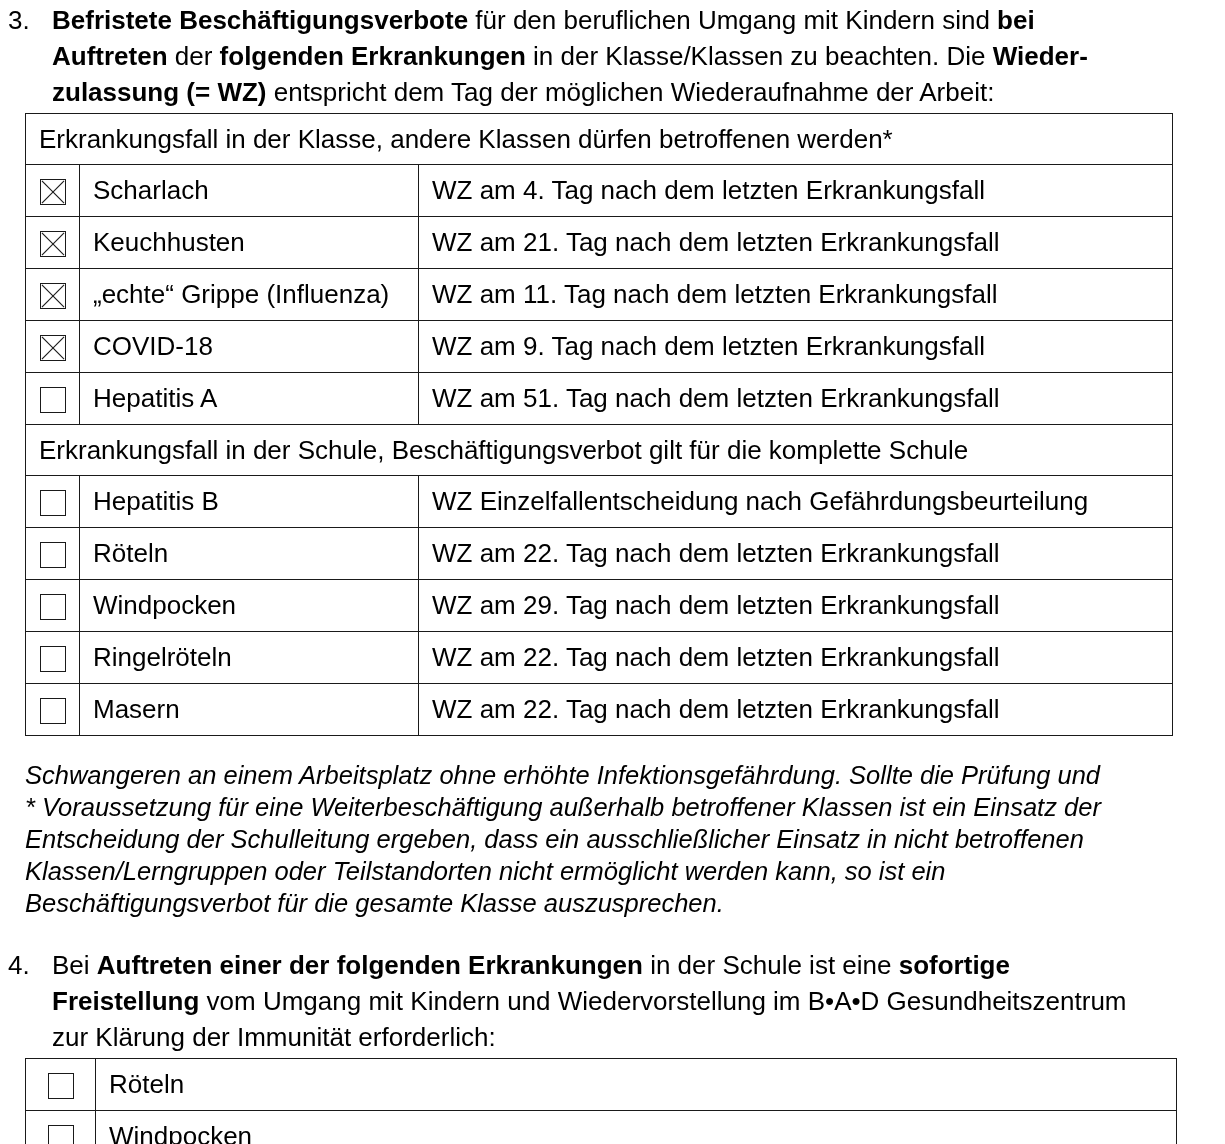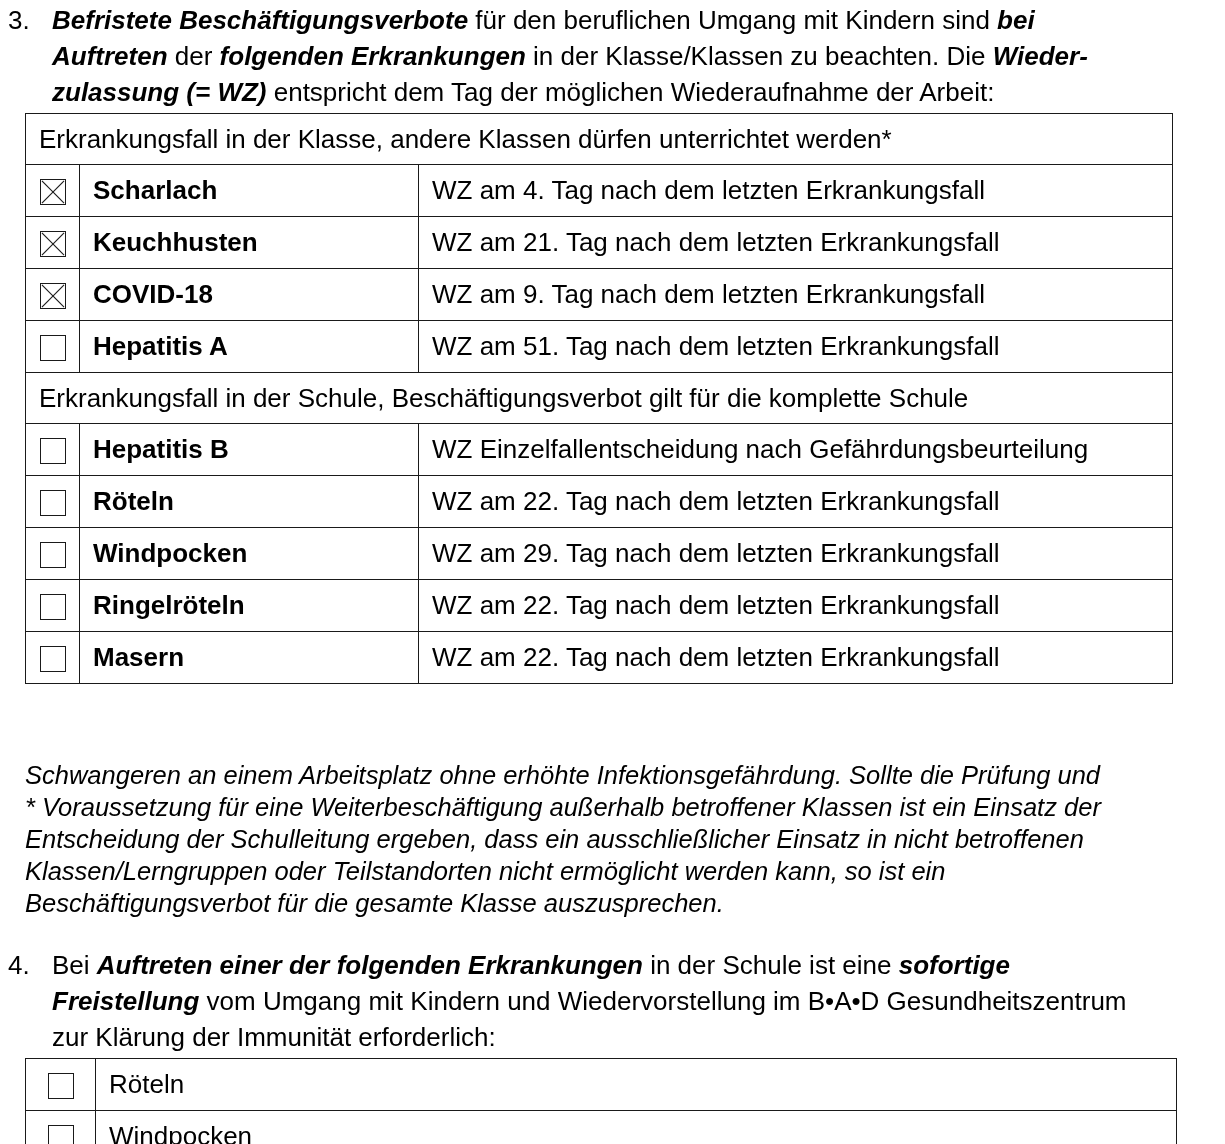--- a/index.html
+++ b/index.html
@@ -12,35 +12,35 @@
       position: absolute; left: 0; right: 0;
     }
     .item-num {
       position: absolute; left: 8px; top: 0;
       line-height: 36px;
     }
     .item-text {
       position: absolute; left: 52px; top: 0; width: 1150px;
       line-height: 36px;
     }
-    .item-text b { font-weight: bold; font-style: italic; }
+    .item-text b { font-weight: bold; }
     #item3 { top: 2px; }
     #item4 { top: 947px; }
 
     table.grid {
       position: absolute; border-collapse: collapse;
       font-size: 26px;
     }
     table.grid td {
       border: 1.5px solid #1a1a1a; padding: 0 0 0 13px; height: 51px;
       vertical-align: middle; white-space: nowrap;
     }
     #t1 { left: 25px; top: 113px; width: 1148px; }
     #t1 td.cb { width: 53px; padding: 0; text-align: center; }
-    #t1 td.name { width: 325px; font-weight: bold; }
+    #t1 td.name { width: 325px; }
     #t1 td.section { height: 50px; }
 
     #t2 { left: 25px; top: 1058px; width: 1152px; }
     #t2 td.cb { width: 69px; padding: 0; text-align: center; }
 
     .checkbox {
       display: inline-block; width: 26px; height: 26px;
       border: 1.6px solid #1a1a1a; box-sizing: border-box;
       vertical-align: middle; position: relative; background: #fff;
     }
@@ -65,37 +65,45 @@
     </div>
     <div>
       <b>zulassung (= WZ)</b><span> entspricht dem Tag der möglichen Wiederaufnahme der Arbeit:</span>
     </div>
   </div>
 </div>
 
 <table class="grid" id="t1">
   <tbody id="t1-body">
       <tr>
-        <td class="section" colspan="3">Erkrankungsfall in der Klasse, andere Klassen dürfen unterrichtet werden*</td>
+        <td class="section" colspan="3">Erkrankungsfall in der Klasse, andere Klassen dürfen betroffenen werden*</td>
       </tr>
       <tr>
         <td class="cb"><span class="checkbox"><svg viewBox="0 0 26 26">
               <line x1="1" y1="1" x2="25" y2="25" stroke="#1a1a1a" stroke-width="1.2"></line>
               <line x1="25" y1="1" x2="1" y2="25" stroke="#1a1a1a" stroke-width="1.2"></line>
             </svg></span></td>
         <td class="name">Scharlach</td>
         <td class="rule">WZ am 4. Tag nach dem letzten Erkrankungsfall</td>
       </tr>
       <tr>
         <td class="cb"><span class="checkbox"><svg viewBox="0 0 26 26">
               <line x1="1" y1="1" x2="25" y2="25" stroke="#1a1a1a" stroke-width="1.2"></line>
               <line x1="25" y1="1" x2="1" y2="25" stroke="#1a1a1a" stroke-width="1.2"></line>
             </svg></span></td>
         <td class="name">Keuchhusten</td>
         <td class="rule">WZ am 21. Tag nach dem letzten Erkrankungsfall</td>
+      </tr>
+      <tr>
+        <td class="cb"><span class="checkbox"><svg viewBox="0 0 26 26">
+              <line x1="1" y1="1" x2="25" y2="25" stroke="#1a1a1a" stroke-width="1.2"></line>
+              <line x1="25" y1="1" x2="1" y2="25" stroke="#1a1a1a" stroke-width="1.2"></line>
+            </svg></span></td>
+        <td class="name">„echte“ Grippe (Influenza)</td>
+        <td class="rule">WZ am 11. Tag nach dem letzten Erkrankungsfall</td>
       </tr>
       <tr>
         <td class="cb"><span class="checkbox"><svg viewBox="0 0 26 26">
               <line x1="1" y1="1" x2="25" y2="25" stroke="#1a1a1a" stroke-width="1.2"></line>
               <line x1="25" y1="1" x2="1" y2="25" stroke="#1a1a1a" stroke-width="1.2"></line>
             </svg></span></td>
         <td class="name">COVID-18</td>
         <td class="rule">WZ am 9. Tag nach dem letzten Erkrankungsfall</td>
       </tr>
       <tr>

